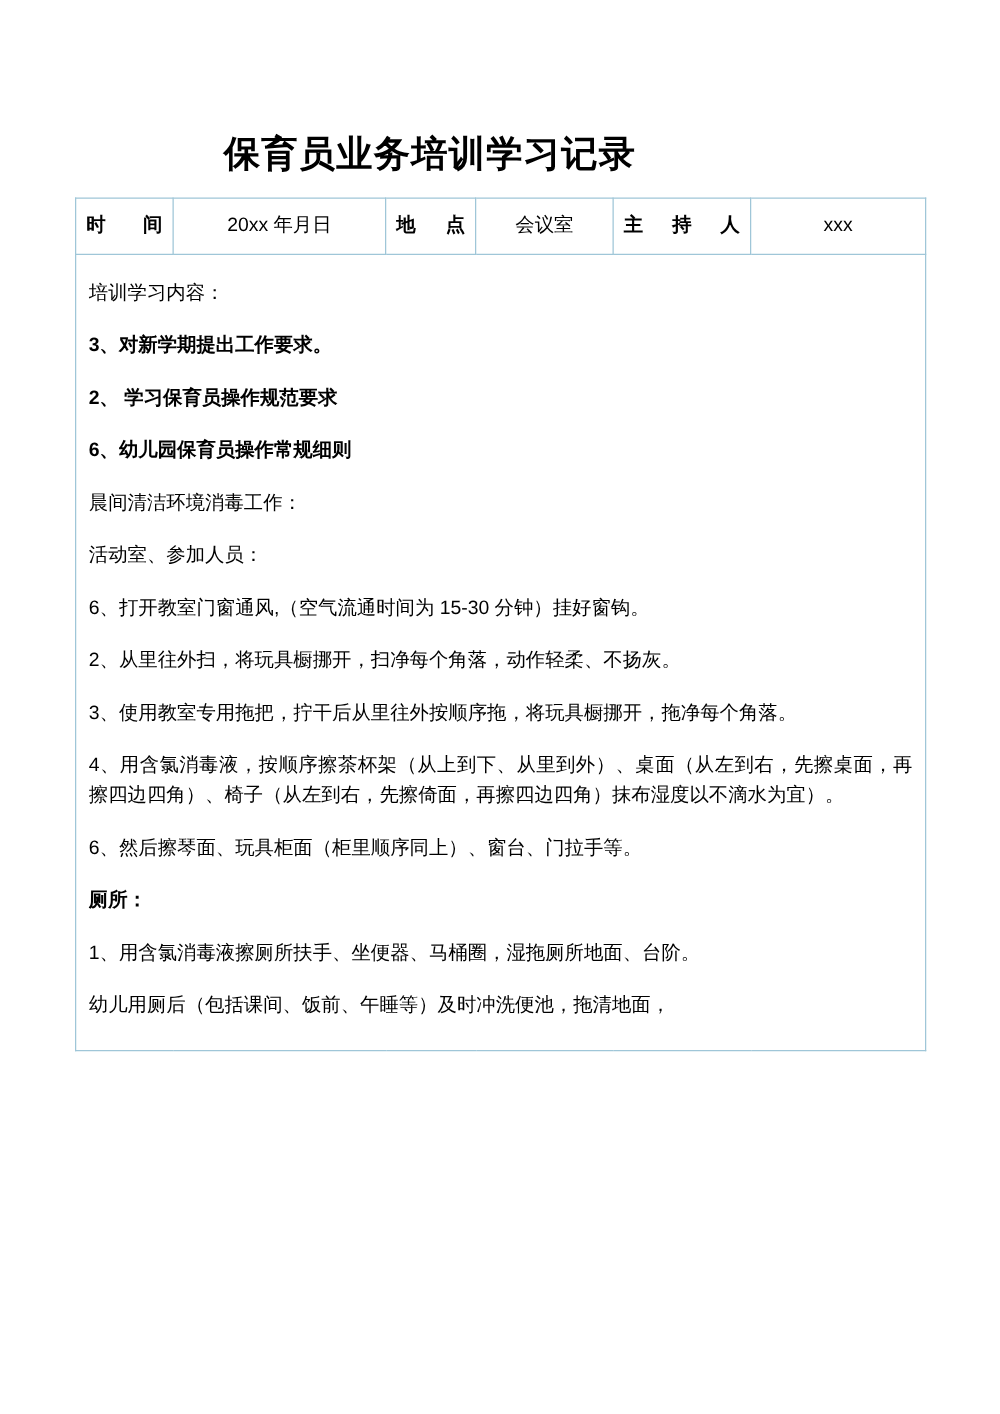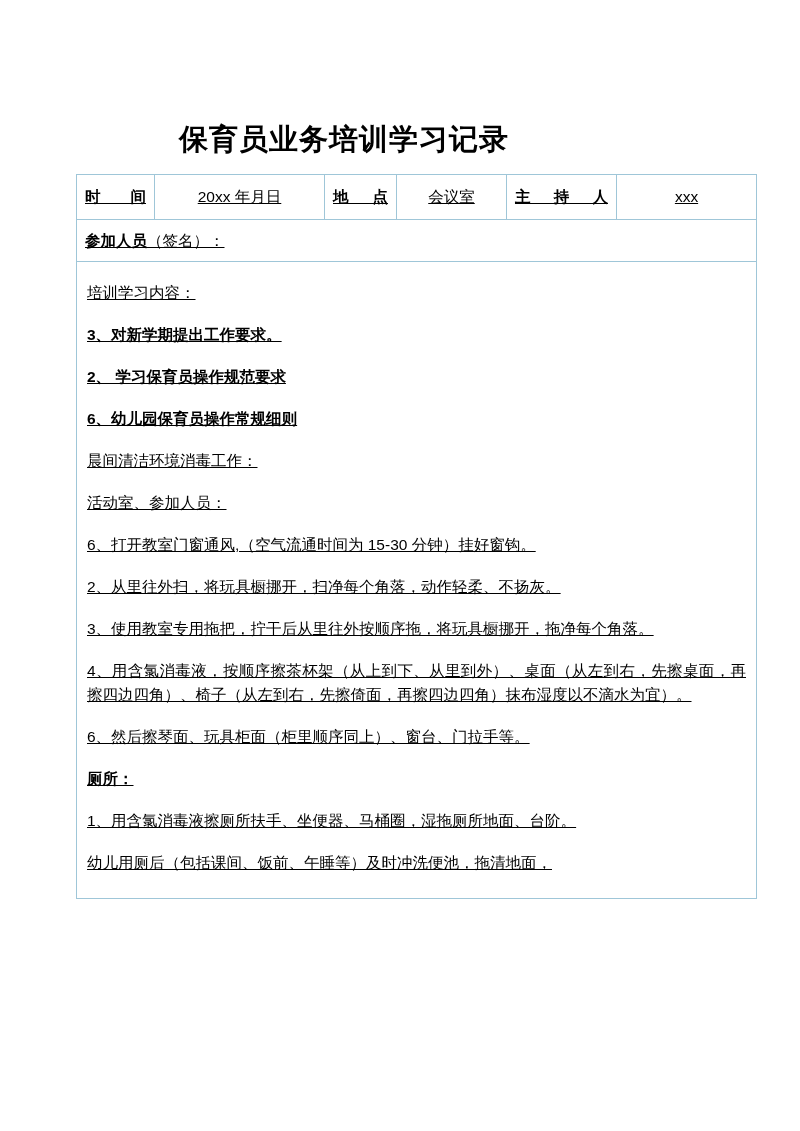--- a/index.html
+++ b/index.html
@@ -12,39 +12,38 @@
     height: 1131px;
     font-family: "Liberation Sans", "DejaVu Sans", sans-serif;
     color: #000000;
     position: relative;
     overflow: hidden;
   }
   .page {
     width: 688px;
     height: 1131px;
     box-sizing: border-box;
-    padding: 16px;
+    padding: 0;
     position: relative;
   }
   .doc-title {
     text-align: center;
     font-size: 29px;
     font-weight: bold;
     letter-spacing: 1px;
     margin: 0;
     padding-top: 104px;
     padding-bottom: 14px;
     font-family: "Liberation Sans", "DejaVu Sans", sans-serif;
   }
   table.record {
     border-collapse: collapse;
     width: 680px;
     margin-left: 60px;
     table-layout: fixed;
-    text-decoration: underline;
   }
   table.record td {
     border: 1px solid #9fc6d8;
     padding: 9px 8px 9px 8px;
     vertical-align: middle;
     font-size: 15.5px;
     line-height: 1.5;
   }
   td.lbl {
     font-weight: bold;
@@ -101,25 +100,20 @@
     </colgroup>
     <tbody>
       <tr class="head-row">
         <td class="lbl">时  间</td>
         <td class="val">20xx 年月日</td>
         <td class="lbl">地点</td>
         <td class="val">会议室</td>
         <td class="lbl">主 持 人</td>
         <td class="val">xxx</td>
       </tr>
-      <tr class="attend-row">
-        <td colspan="6">
-          <b>参加人员</b><span>（签名）：</span><span></span>
-        </td>
-      </tr>
       <tr>
         <td colspan="6" class="body-cell">
           <div class="clip" id="content-list">
               <p>培训学习内容：</p>
               <p class="b">3、对新学期提出工作要求。</p>
               <p class="b">2、  学习保育员操作规范要求</p>
               <p class="b">6、幼儿园保育员操作常规细则</p>
               <p>晨间清洁环境消毒工作：</p>
               <p>活动室、参加人员：</p>
               <p>6、打开教室门窗通风,（空气流通时间为 15-30 分钟）挂好窗钩。</p>

